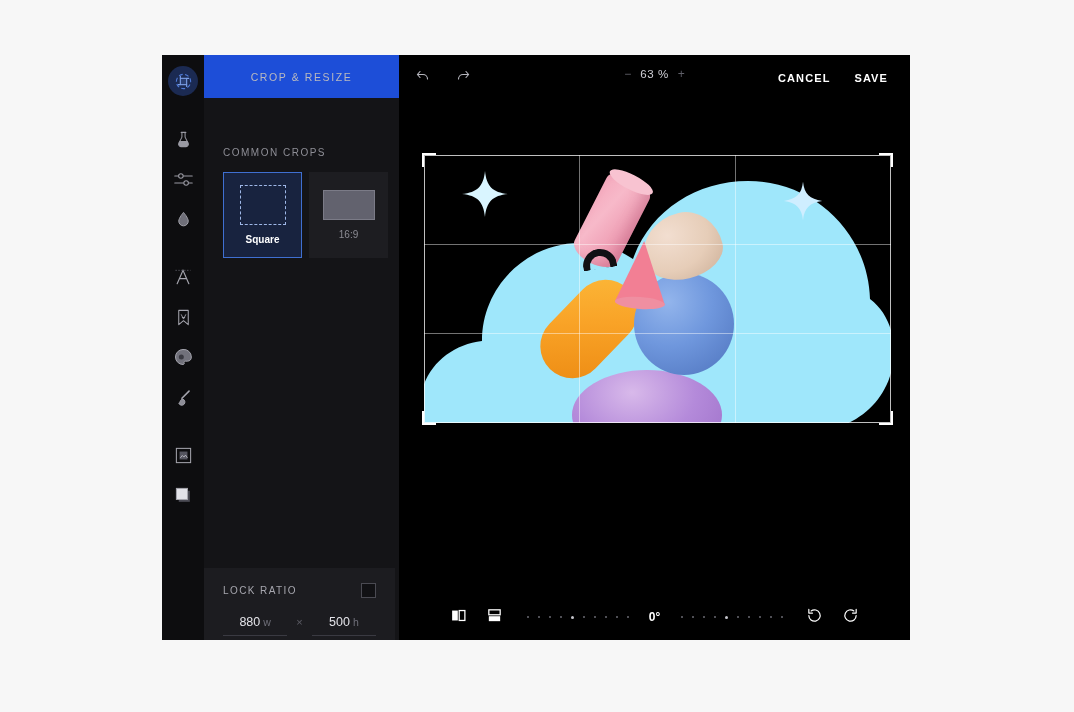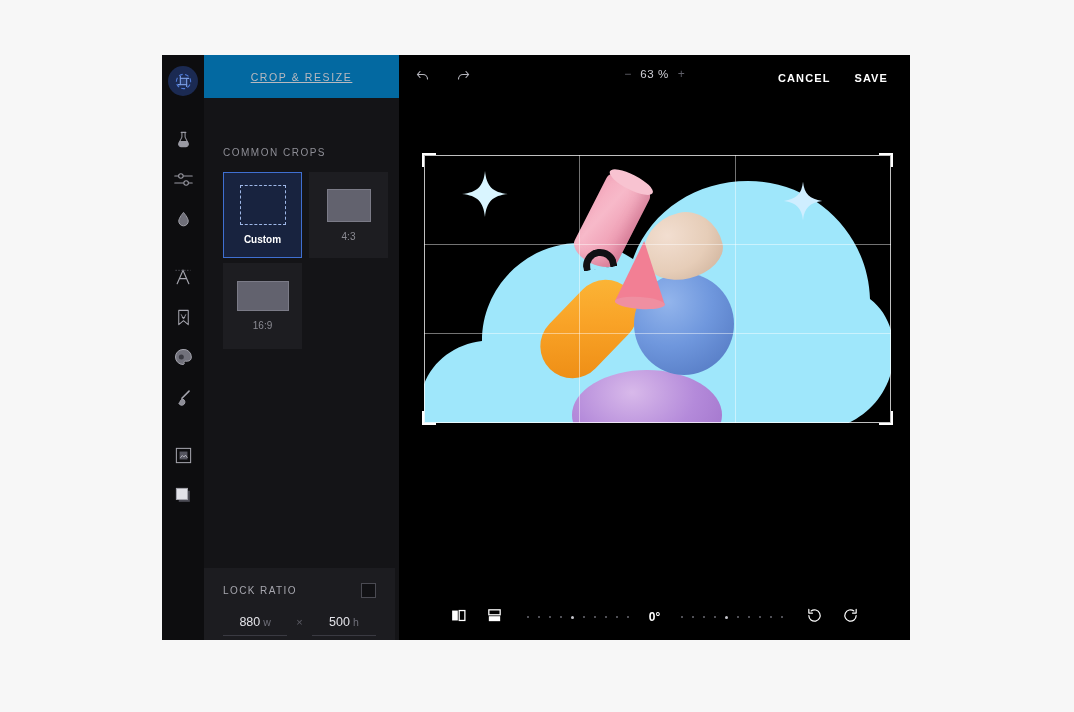--- a/index.html
+++ b/index.html
@@ -59,29 +59,28 @@
   #side-panel {
     width: 195px;
     flex: 0 0 195px;
     background: #141417;
     display: flex;
     flex-direction: column;
     position: relative;
   }
   #panel-title {
     height: 43px;
-    background: #0369a1;
+    background: #1d4ed8;
     color: #b9b9bf;
     font-size: 10.5px;
     letter-spacing: 1.6px;
     display: flex;
     align-items: center;
     justify-content: center;
     font-weight: 400;
-    text-decoration: underline;
   }
   #panel-body {
     flex: 1;
     padding: 0 19px;
     overflow: hidden;
   }
   #reset-default-button {
     margin-top: 22px;
     width: 152px;
     height: 31px;
@@ -532,28 +531,24 @@
 
     <div id="panel-body">
 
 
       <div class="section-label">COMMON CROPS</div>
 
       <div id="crop-grid">
 
         <div class="crop-tile selected">
           <div class="tile-shape custom"></div>
-          <div class="tile-label">Custom</div>
-        </div>
-
-
-        <div class="crop-tile">
-          <div class="tile-shape r43"></div>
-          <div class="tile-label">4:3</div>
-        </div>
+          <div class="tile-label">Square</div>
+        </div>
+
+
 
         <div class="crop-tile">
           <div class="tile-shape r169"></div>
           <div class="tile-label">16:9</div>
         </div>
       </div>
     </div>
 
     <div id="lock-footer">
       <div id="lock-row">

